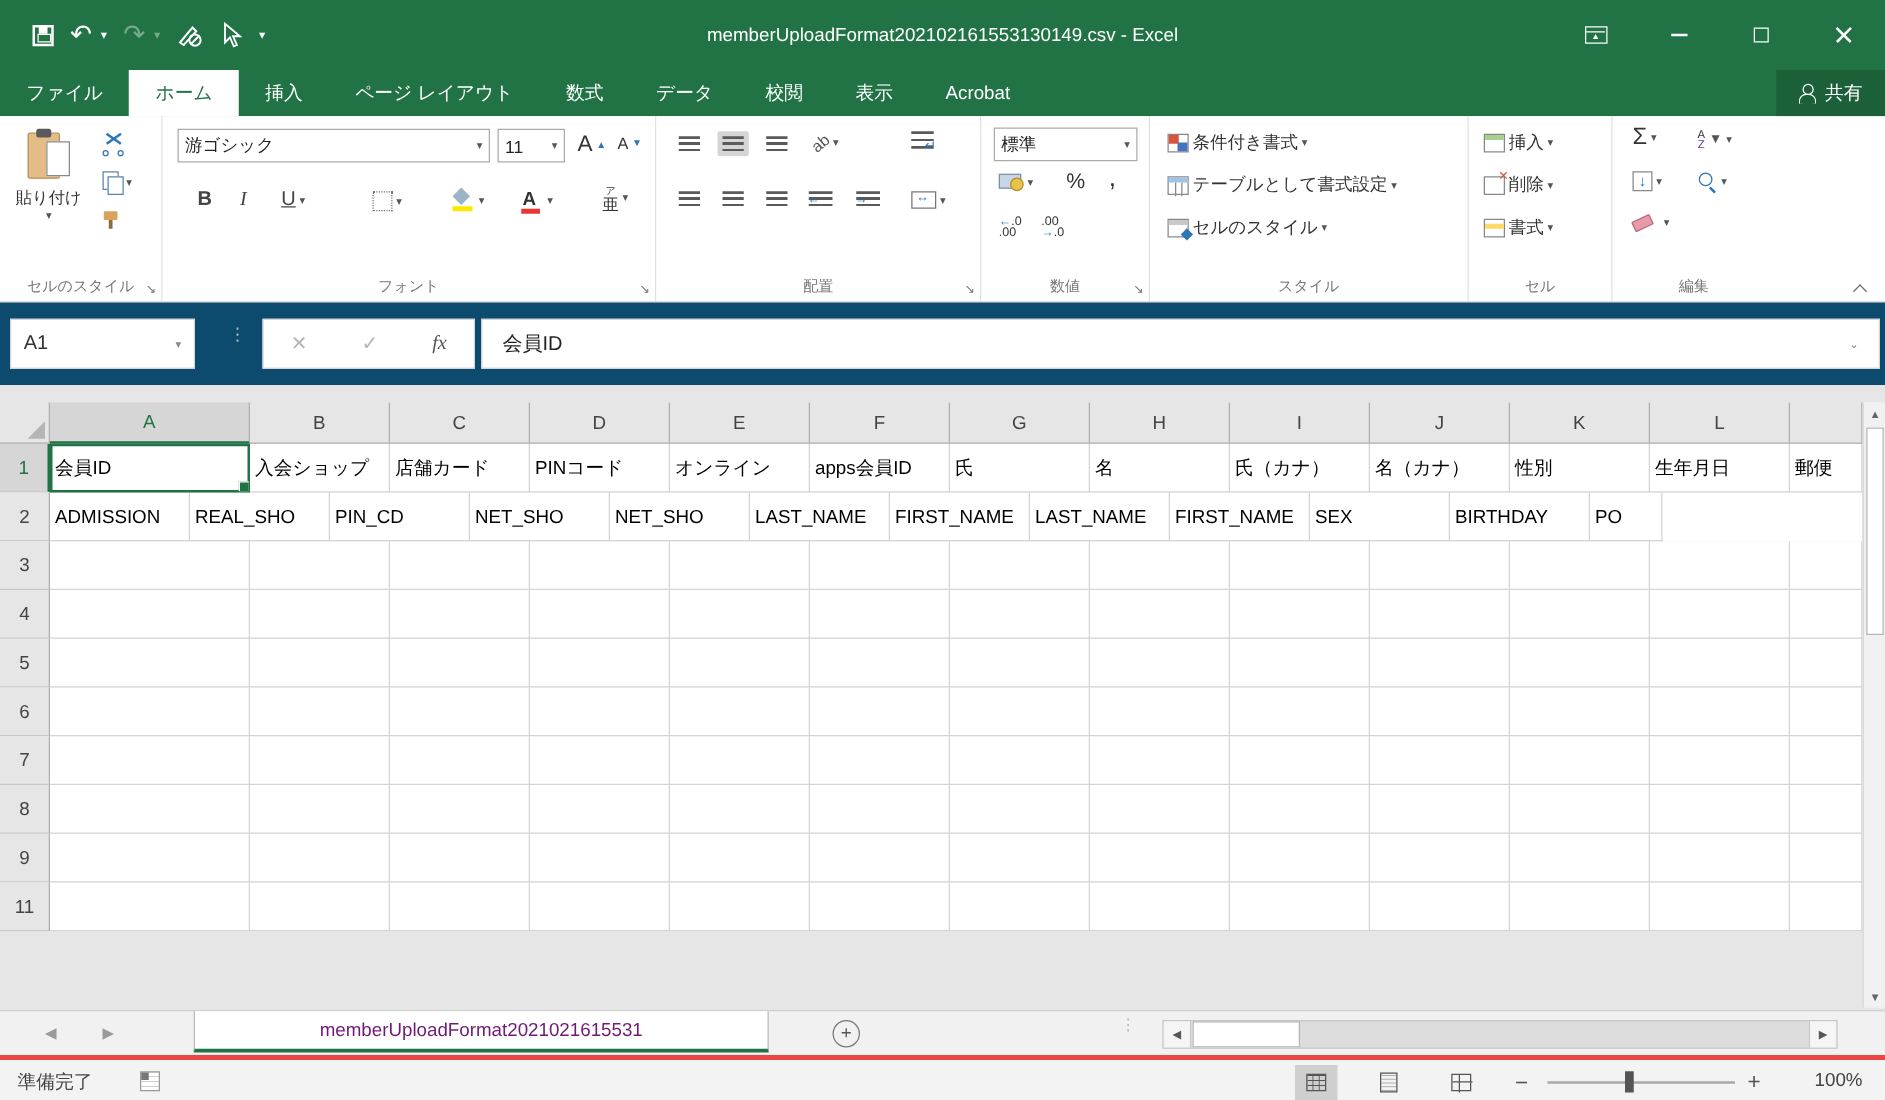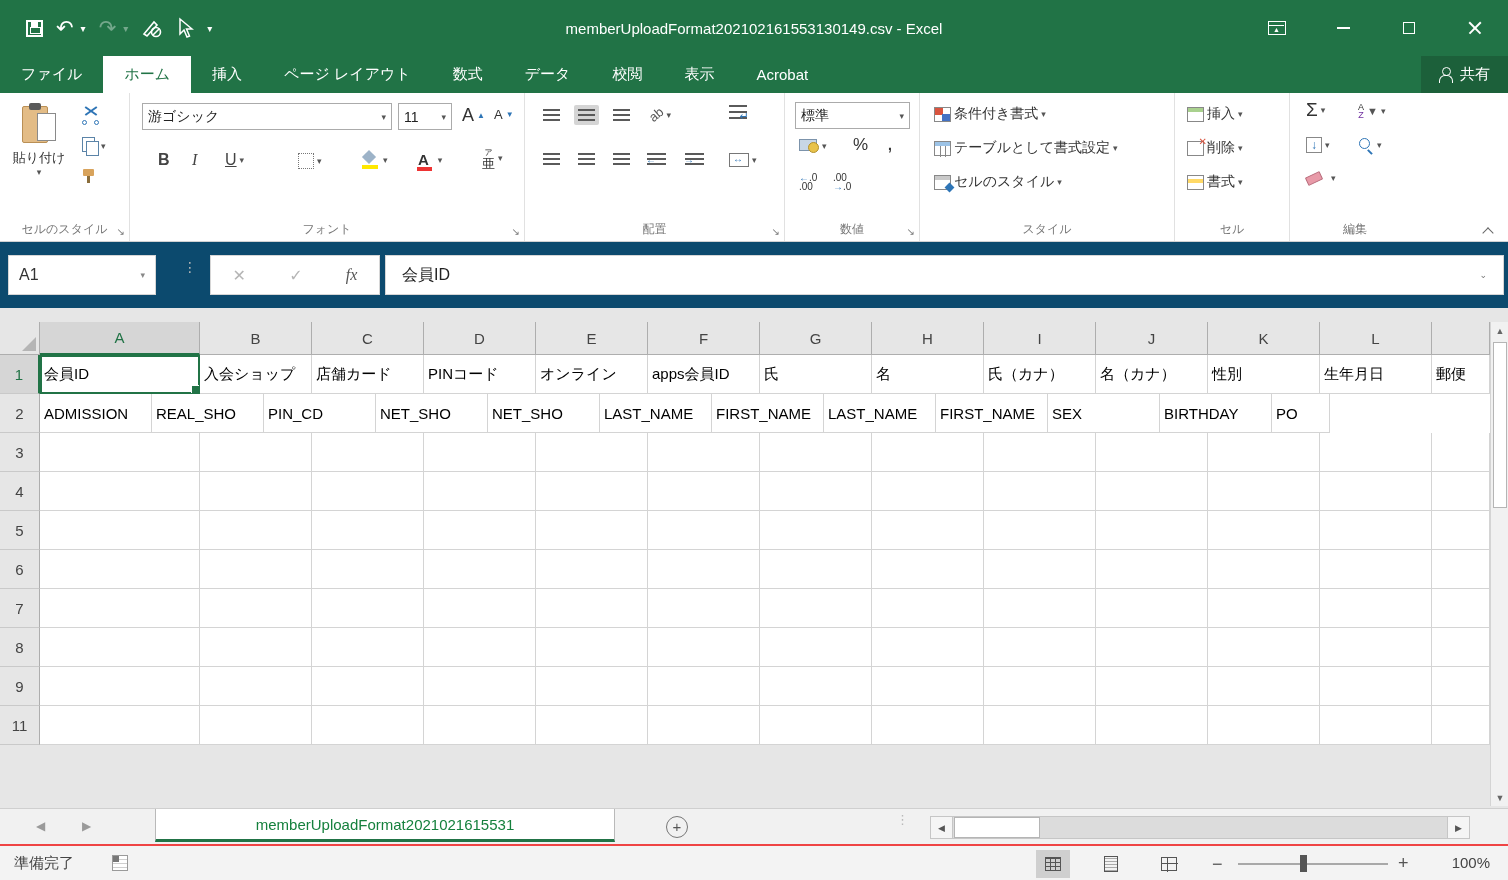--- a/index.html
+++ b/index.html
@@ -164,30 +164,30 @@
 
   
   .vscroll{position:absolute;right:0;top:322px;width:18px;height:484px;background:#f1f1f1;border-left:1px solid #d4d4d4;}
   .vs-btn{position:absolute;left:1px;width:16px;height:17px;background:#f1f1f1;color:#666;font-size:9px;display:flex;align-items:center;justify-content:center;}
   .vs-thumb{position:absolute;left:1.5px;top:20px;width:14px;height:166px;background:#fff;border:1px solid #b5b5b5;}
 
   
   .sheetbar{position:absolute;left:0;top:808px;width:100%;height:36px;background:#f1f1f1;border-top:1px solid #cfcfcf;font-size:15px;}
   .navarrow{position:absolute;top:10px;color:#9a9a9a;font-size:12px;}
   .stab{position:absolute;left:155px;top:0;width:460px;height:33px;background:#fff;border-left:1px solid #b9b9b9;border-right:1px solid #b9b9b9;
-        border-bottom:3px solid #217346;color:#15803d;display:flex;align-items:center;justify-content:center;}
+        border-bottom:3px solid #217346;color:#701a75;display:flex;align-items:center;justify-content:center;}
   .addsheet{position:absolute;left:666px;top:7px;width:22px;height:22px;border:1.4px solid #777;border-radius:50%;
             color:#555;font-size:15px;line-height:19px;text-align:center;}
   .sgrip{position:absolute;left:896px;top:8px;color:#b9b9b9;font-size:13px;line-height:5px;}
   .hscroll{position:absolute;left:930px;top:7px;width:540px;height:23px;background:#dcdcdc;border:1px solid #c6c6c6;}
   .hs-btn{position:absolute;top:0;width:22px;height:21px;background:#f5f5f5;color:#555;font-size:9px;display:flex;align-items:center;justify-content:center;}
   .hs-thumb{position:absolute;left:23px;top:0;width:86px;height:21px;background:#fff;border:1px solid #b5b5b5;}
 
   
-  .statusbar{position:absolute;left:0;top:844px;width:100%;height:36px;background:#f3f3f3;border-top:2px solid #ef4444;font-size:15px;color:#444;}
+  .statusbar{position:absolute;left:0;top:844px;width:100%;height:36px;background:#f3f3f3;border-top:4px solid #ef4444;font-size:15px;color:#444;}
   .ready{position:absolute;left:14px;top:8px;}
   .macroico{position:absolute;left:112px;top:9px;width:16px;height:16px;border:1px solid #9a9a9a;
             background:repeating-linear-gradient(#fff 0 3px,#cfcfcf 3px 4px);}
   .macroico::before{content:"";position:absolute;left:0;top:0;width:6px;height:6px;background:#777;}
   .viewbtn{position:absolute;top:4px;width:34px;height:28px;display:flex;align-items:center;justify-content:center;}
   .vb-grid{width:16px;height:14px;border:1px solid #555;
            background:linear-gradient(#555 1px,transparent 1px) 0 4px/16px 4px,linear-gradient(90deg,#555 1px,transparent 1px) 4px 0/5px 14px;}
   .vb-page{width:14px;height:16px;border:1px solid #555;background:linear-gradient(#aaa 1px,transparent 1px) 2px 4px/9px 3px;}
   .vb-break{width:16px;height:14px;border:1px solid #555;position:relative;}
   .vb-break::before{content:"";position:absolute;left:5px;top:0;width:1px;height:14px;background:#555;}

